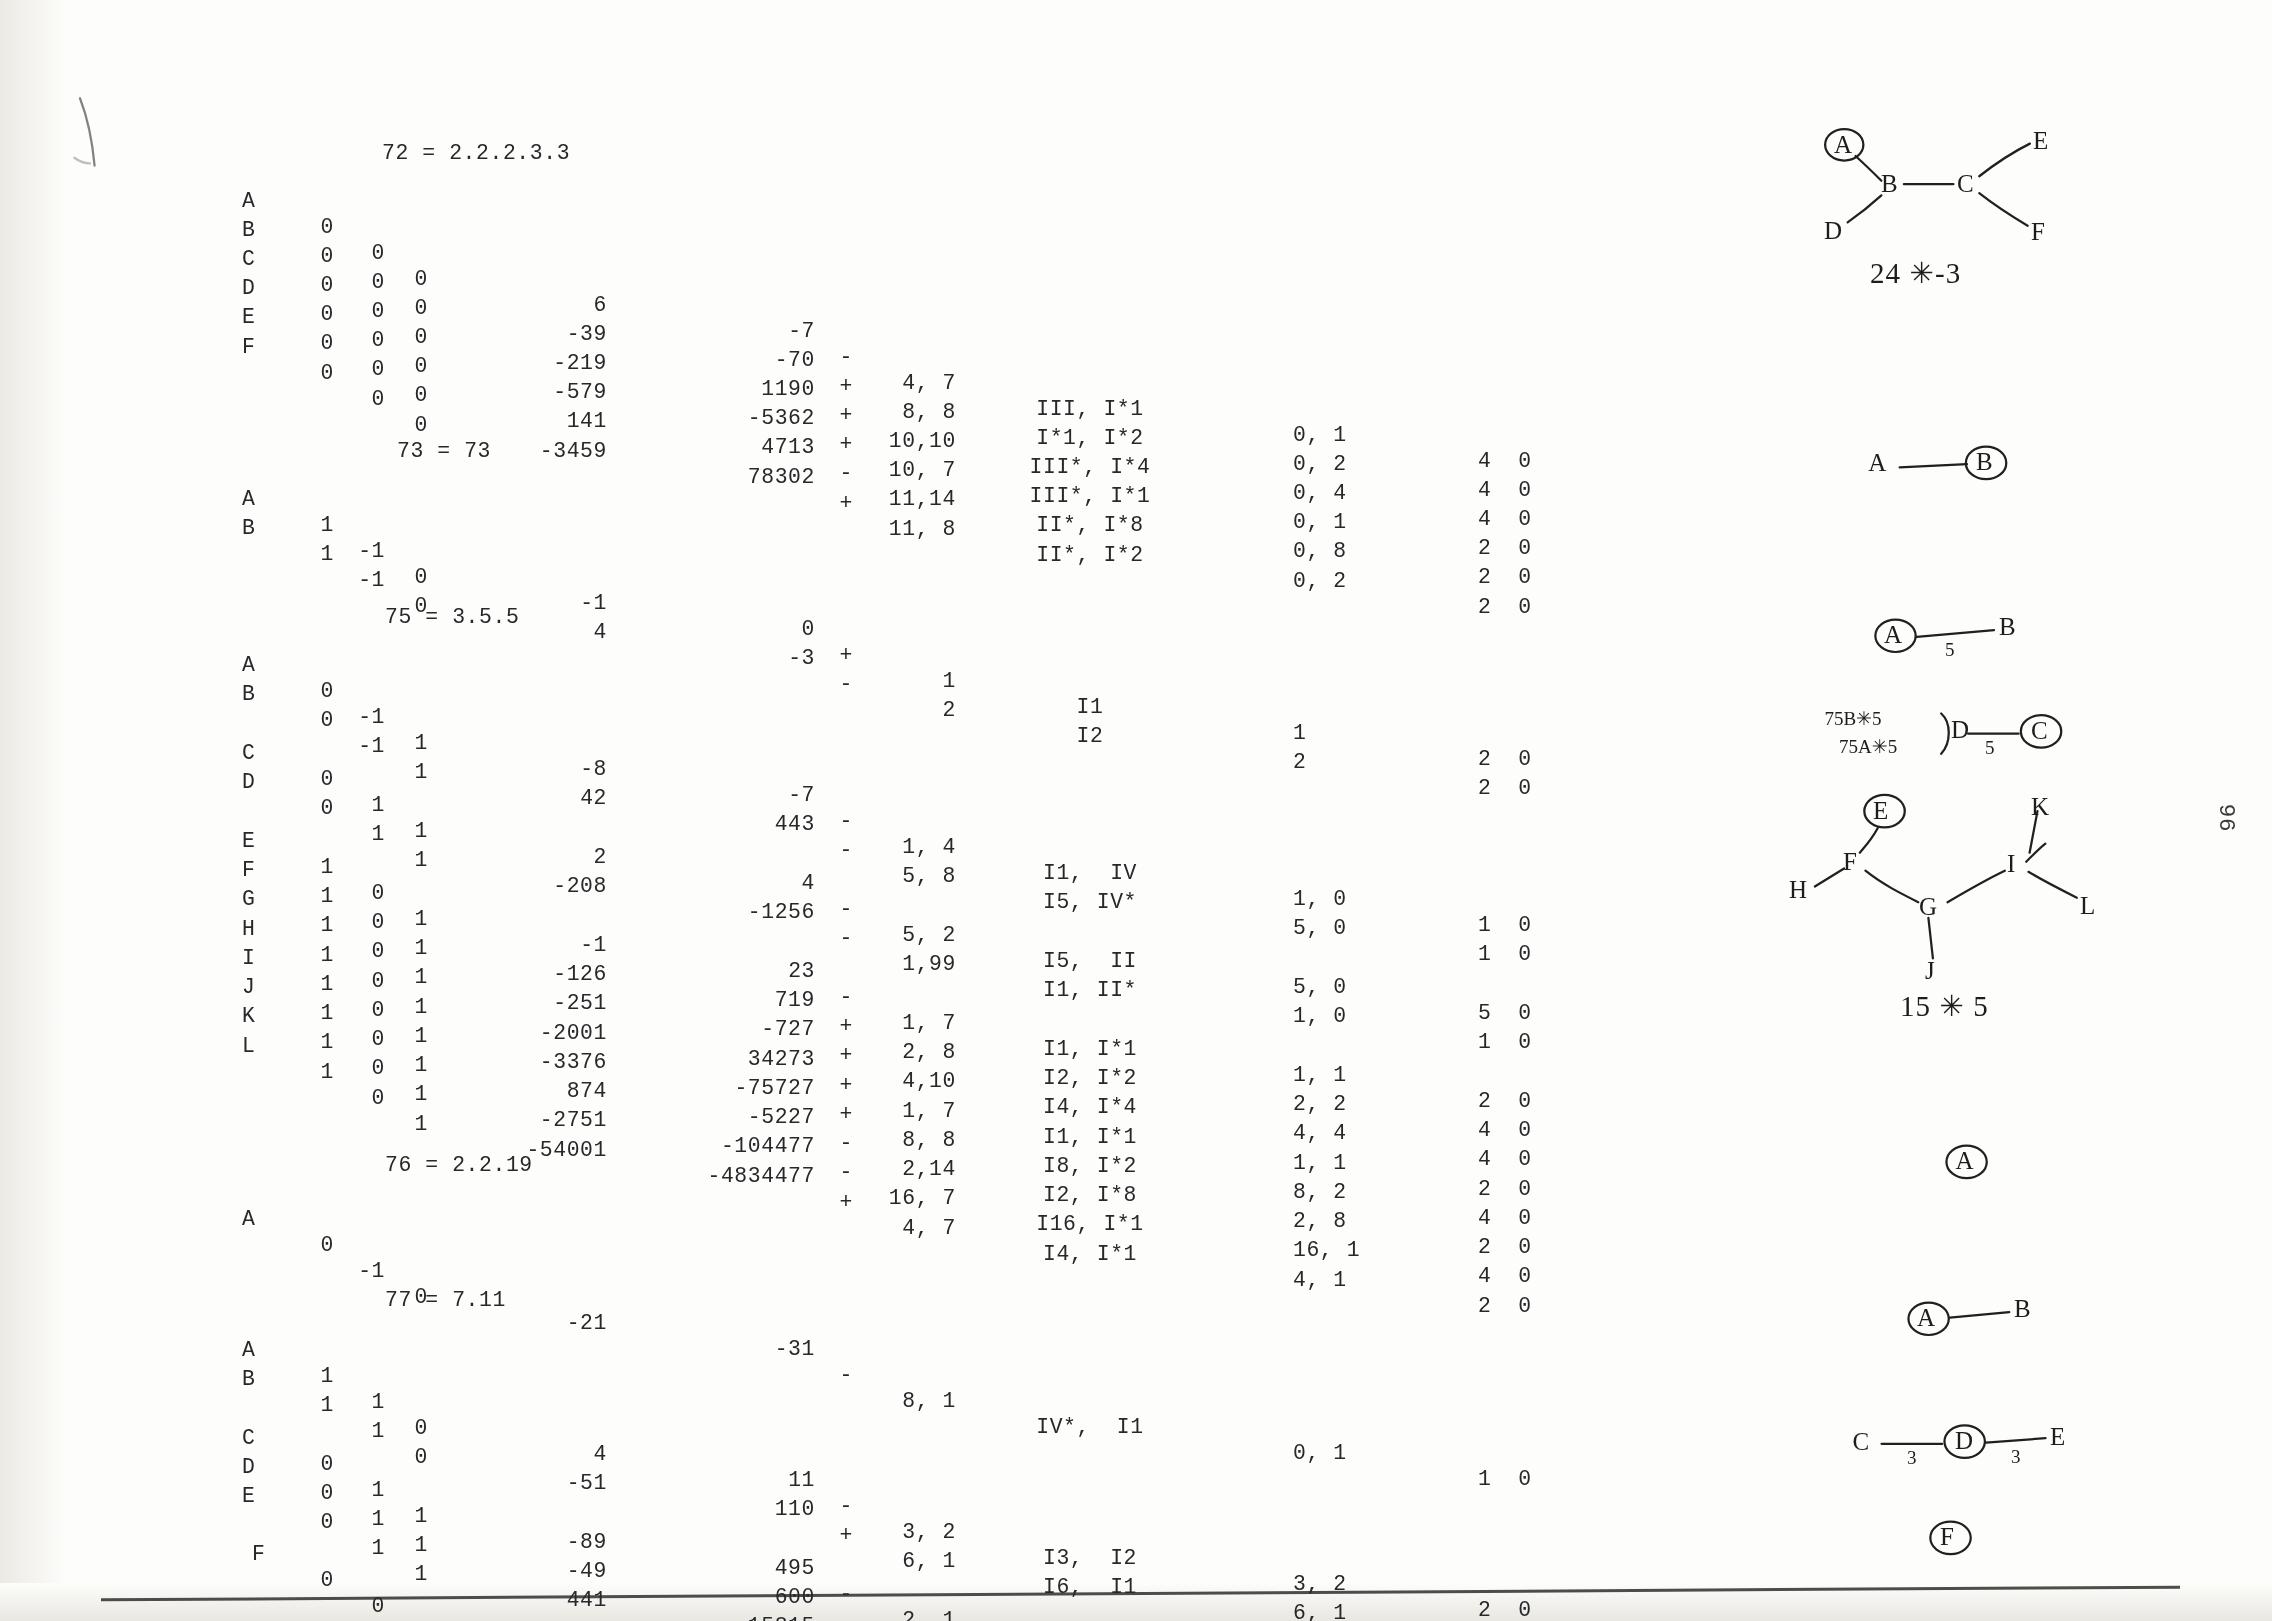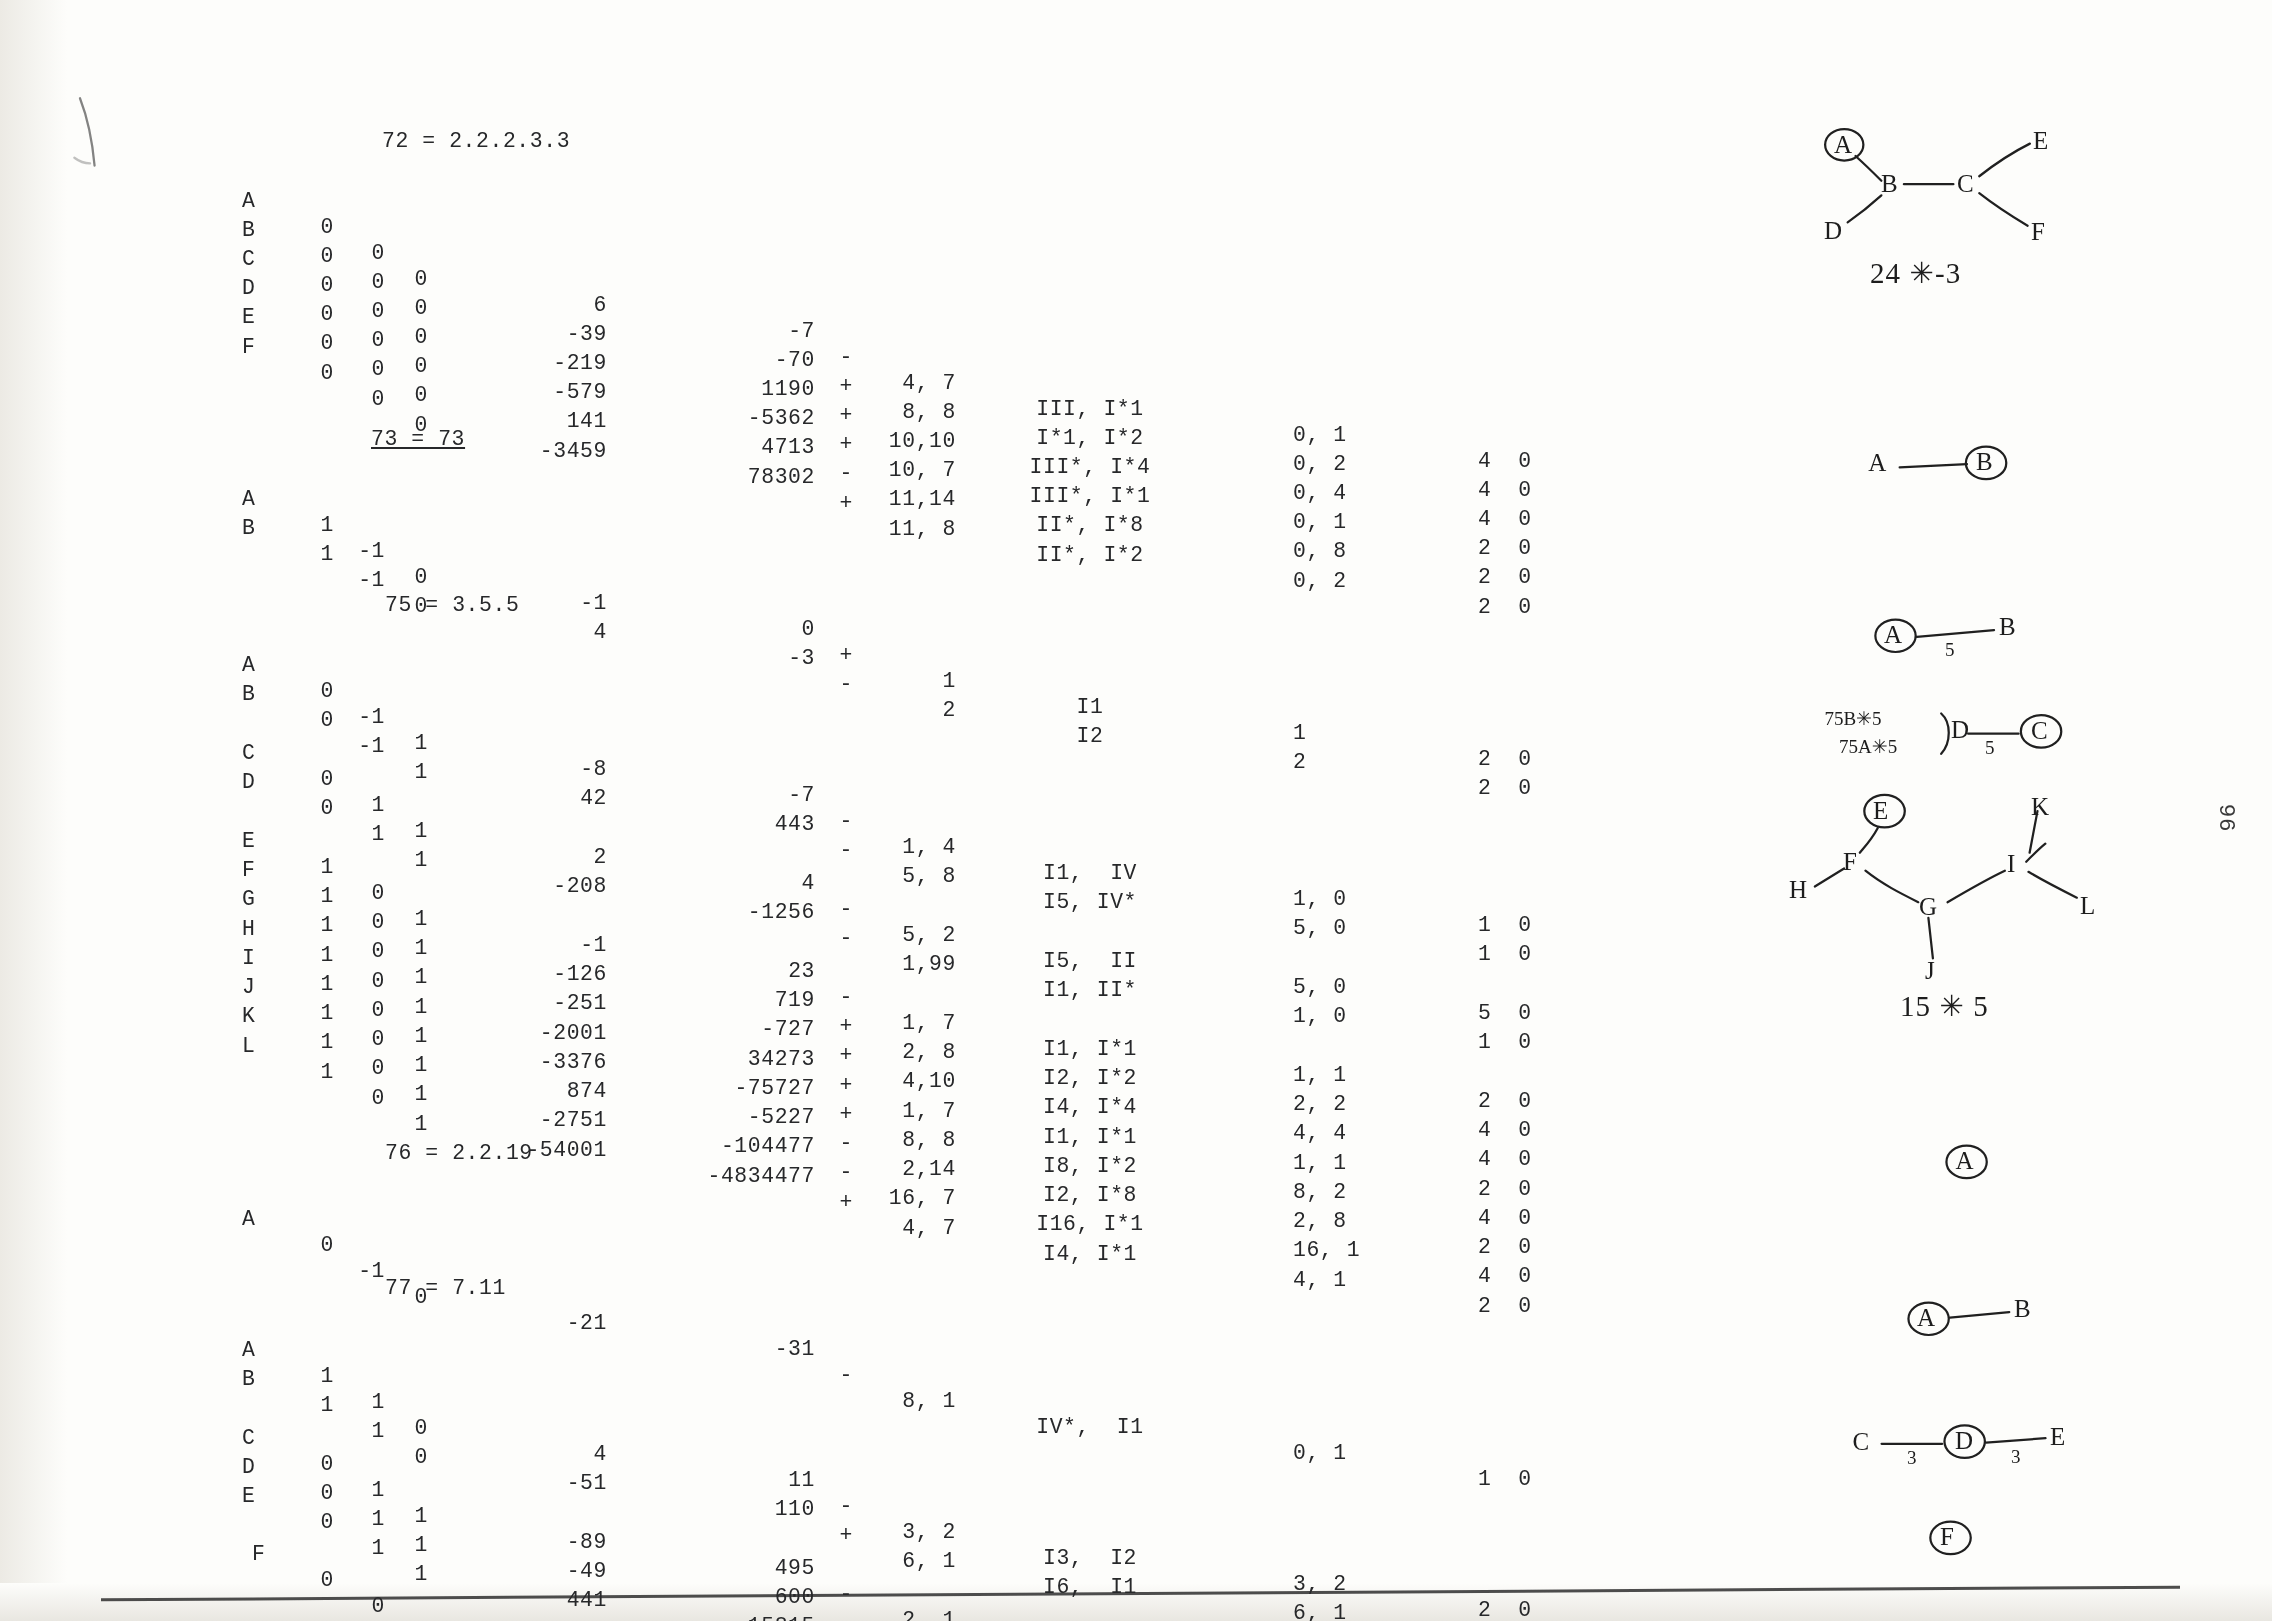--- a/index.html
+++ b/index.html
@@ -61,20 +61,21 @@
     letter-spacing: 0.6px;
     color: #27282a;
     white-space: pre;
   }
   .group {
     position: absolute;
   }
   .grp-title {
     position: absolute;
     white-space: pre;
+    margin-top: 12px;
   }
   .row {
     position: absolute;
     white-space: pre;
     height: 26px;
     line-height: 26px;
   }
   .col-label   { position:absolute; left:0px;    width: 34px;  text-align:left; }
   .col-v1      { position:absolute; left:53px;   width: 39px;  text-align:right; }
   .col-v2      { position:absolute; left:98px;  width: 45px;  text-align:right; }
@@ -224,21 +225,21 @@
       <span class="col-num2">78302</span>
       <span class="col-sign">+</span>
       <span class="col-pair">11, 8</span>
       <span class="col-class">II*, I*2</span>
       <span class="col-right1">0, 2</span>
       <span class="col-right2">2  0</span>
     </div>
   </div>
 
   <div class="group" style="left:242px; top:427px;">
-    <div class="grp-title mono" style="left:129px; top:0px;text-decoration:underline;">73 = 73</div>
+    <div class="grp-title mono" style="left:155px; top:0px;">73 = 73</div>
 
     <div class="row mono" style="top:33px;">
       <span class="col-label">A</span>
       <span class="col-v1">1</span>
       <span class="col-v2">-1</span>
       <span class="col-v3">0</span>
       <span class="col-num1">-1</span>
       <span class="col-num2">0</span>
       <span class="col-sign">+</span>
       <span class="col-pair">1</span>

